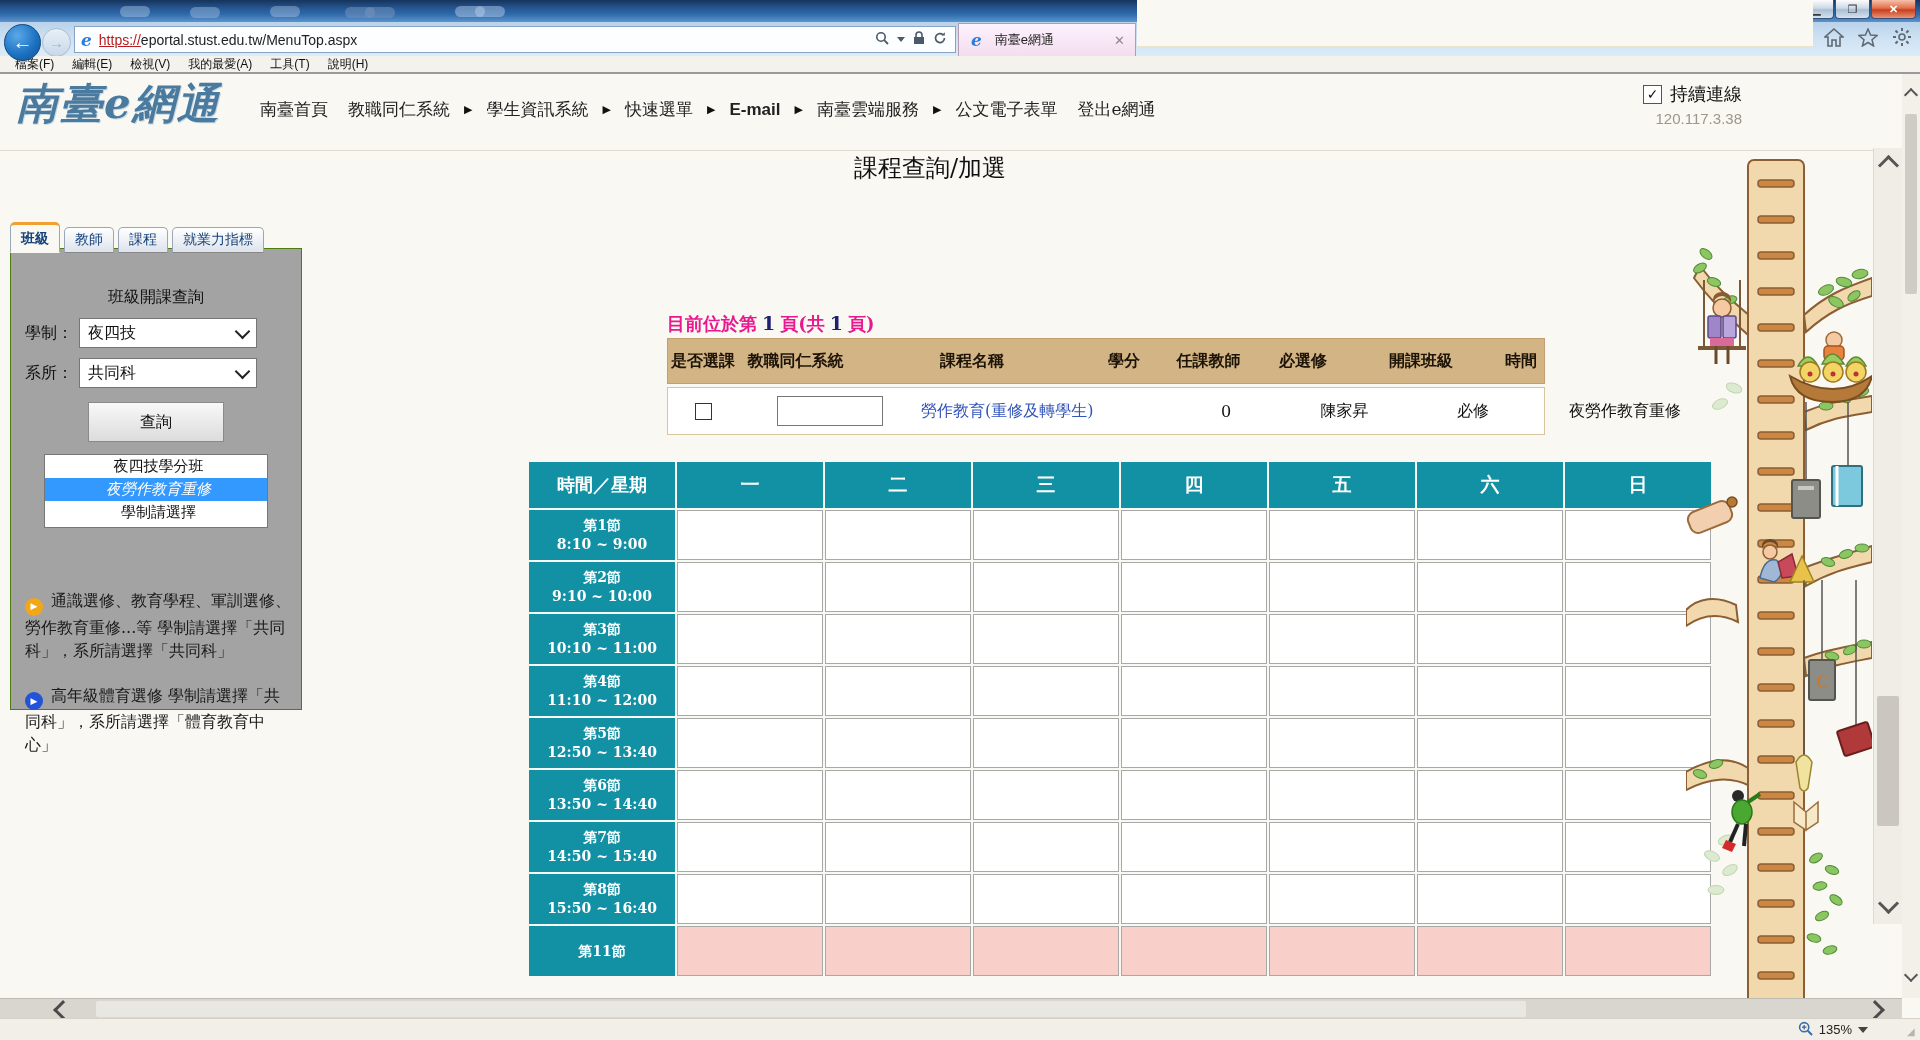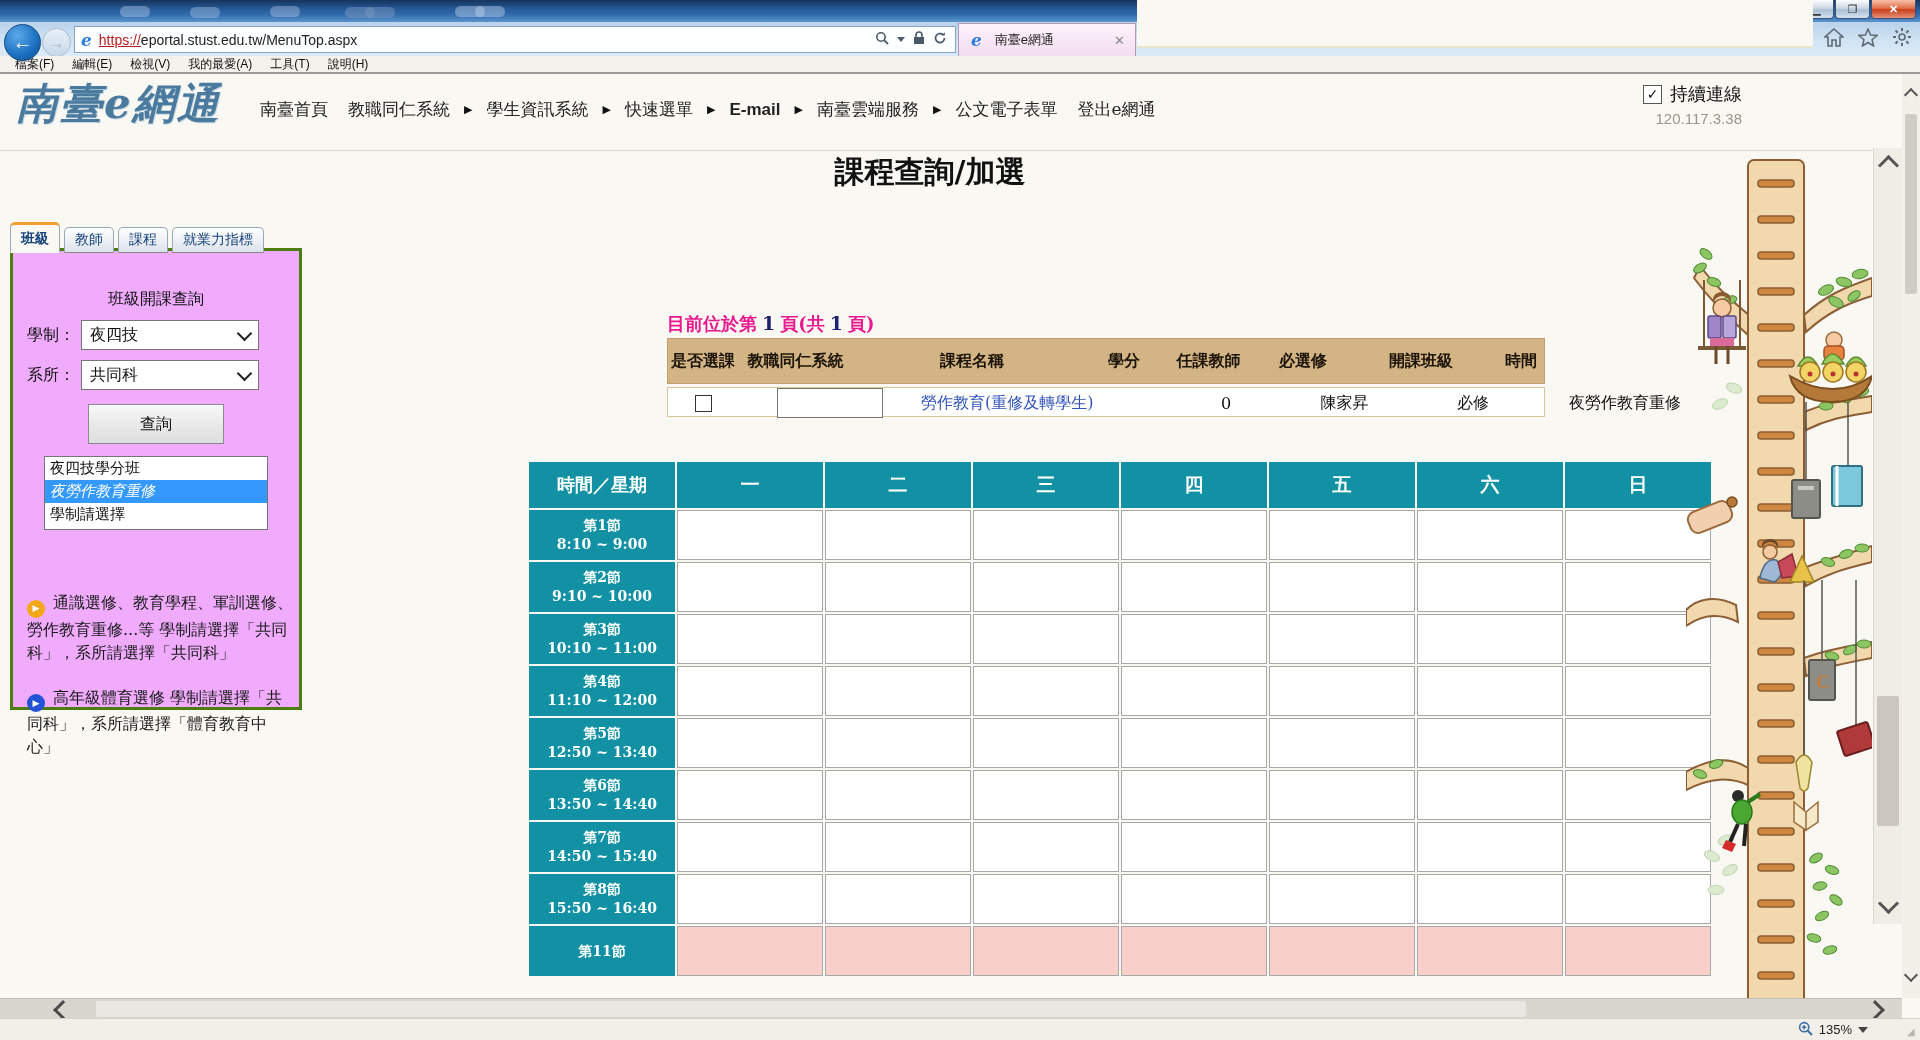--- a/index.html
+++ b/index.html
@@ -58,59 +58,59 @@
   .mainnav .ni{padding:0 10px;cursor:default;text-align:right;}
   .mainnav .ni.bold{font-weight:bold;font-family:"Liberation Sans",sans-serif;}
   .mainnav .arr{font-size:11px;color:#111;padding:0 4px;}
   .keepalive{position:absolute;right:160px;top:8px;text-align:right;}
   .ka-line{display:flex;align-items:center;gap:8px;font-size:18px;color:#111;}
   .ka-box{width:17px;height:17px;background:#fff;border:1px solid #555;display:flex;align-items:center;
     justify-content:center;font-size:14px;color:#111;font-family:"Liberation Sans",sans-serif;}
   .ka-ip{font-size:15px;color:#9b978c;margin-top:4px;font-family:"Liberation Sans",sans-serif;}
 
   .pagetitle{position:absolute;left:700px;top:78px;width:460px;text-align:center;
-    font-size:30px;font-weight:bold;color:#111;}
+    font-size:24px;font-weight:normal;color:#111;}
 
   
   .sb-tabs{position:absolute;left:10px;top:148px;display:flex;gap:4px;align-items:flex-end;z-index:2;}
   .sb-tab{height:24px;padding:0 10px;display:flex;align-items:center;font-size:14px;color:#16437c;
     background:linear-gradient(180deg,#ffffff,#dde3ec);border:1px solid #9aa7b8;border-radius:5px 5px 0 0;
     border-bottom:1px solid #888;}
   .sb-tab.active{height:27px;background:#faf8f3;border-top:3px solid var(--tab-accent,#f0a030);
     border-bottom:1px solid #faf8f3;font-weight:bold;}
-  .sb-panel{position:absolute;left:10px;top:174px;width:292px;height:462px;border:3px solid #4d7c0f;
-    background:#f0abfc;box-sizing:border-box;}
+  .sb-panel{position:absolute;left:10px;top:174px;width:292px;height:462px;border:1px solid #4d7c0f;
+    background:#a3a3a3;box-sizing:border-box;}
   .sb-title{text-align:center;margin-top:38px;font-size:16px;color:#111;}
   .sb-row{display:flex;align-items:center;margin:10px 0 0 14px;font-size:16px;color:#111;}
   .sb-select{width:178px;height:30px;margin-left:6px;background:#fff;border:1px solid #767676;
     display:flex;align-items:center;justify-content:space-between;padding:0 8px;box-sizing:border-box;font-size:16px;}
   .chev{width:9px;height:9px;border-right:2px solid #222;border-bottom:2px solid #222;transform:rotate(45deg);margin-top:-4px;}
   .sb-btn{display:block;margin:14px auto 0 auto;width:136px;height:40px;
     background:linear-gradient(180deg,#f8f8f8,#dcdcdc);border:1px solid #8a8a8a;font-size:16px;
     font-family:"DejaVu Serif",serif;color:#111;}
   .sb-list{margin:12px auto 0 auto;width:222px;height:72px;background:#fff;border:1px solid #767676;
     overflow:hidden;font-size:15px;}
-  .lb-item{height:23px;line-height:23px;padding-left:5px;color:#111;white-space:nowrap;}
+  .lb-item{height:23px;line-height:23px;padding-left:5px;color:#111;white-space:nowrap;text-align:center;}
   .lb-item.sel{background:var(--selection,#3399ff);color:#fff;font-style:italic;}
   .sb-notes{position:absolute;left:14px;top:340px;width:268px;font-size:16px;color:#1a1a1a;line-height:23px;}
   .note{margin-bottom:22px;}
   .nbullet{display:inline-flex;width:18px;height:18px;border-radius:50%;vertical-align:-3px;
     align-items:center;justify-content:center;color:#fff;font-size:9px;margin-right:8px;}
   .nbullet.orange{background:var(--bullet-orange,#f2a716);}
   .nbullet.blue{background:var(--bullet-blue,#2353d6);}
 
   
   .pageinfo{position:absolute;left:667px;top:238px;width:878px;text-align:left;font-size:18px;
     font-weight:bold;color:var(--magenta,#e8188f);}
   .pageinfo .num{color:#202070;padding:0 5px;font-size:19px;}
   .ctable{position:absolute;left:667px;top:264px;width:878px;}
   .cgrid{display:grid;grid-template-columns:70px 115px 238px 66px 103px 86px 150px 50px;align-items:center;}
   .chead{background:var(--tan,#d3b484);height:46px;border:1px solid #c19f6e;box-sizing:border-box;
     font-weight:bold;font-size:16px;color:#1d1408;text-align:center;}
-  .crow{background:#fff;height:30px;margin-top:3px;border:1px solid #d8c59c;box-sizing:border-box;
+  .crow{background:#fff;height:48px;margin-top:3px;border:1px solid #d8c59c;box-sizing:border-box;
     font-size:16px;color:#111;text-align:center;gap:34px;}
   .crow .link{color:var(--link,#3355bb);text-align:left;}
   .rowchk{width:15px;height:15px;border:1px solid #333;background:#fff;margin:0 auto;}
   .codeinput{width:100px;height:26px;border:1px solid #767676;background:#fff;margin:0 auto;display:block;}
 
   
   #tt{position:absolute;left:527px;top:386px;border-collapse:separate;border-spacing:2px;table-layout:fixed;}
   #tt th,#tt td{padding:0;}
   .tt-teal{background:var(--teal,#1391a4);color:#fff;font-weight:bold;}
   #tt thead th{height:46px;font-size:19px;}

